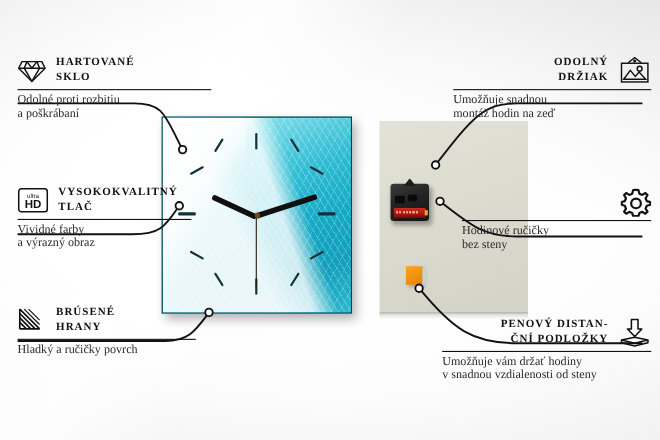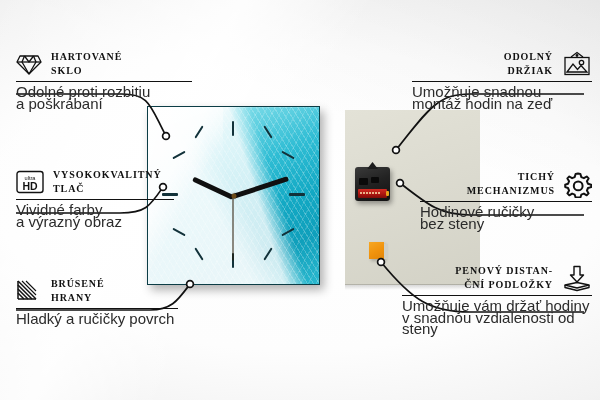--- a/index.html
+++ b/index.html
@@ -111,40 +111,40 @@
   .feat .row{display:flex;align-items:center;gap:9px;}
   .feat.left .row{justify-content:flex-start;}
   .feat.right .row{justify-content:flex-end;}
   .feat .title{
     font-family:"Liberation Serif", serif;
     font-weight:700;font-size:10px;letter-spacing:.9px;
     line-height:14px;color:#111;text-transform:uppercase;
   }
   .feat.right .title{text-align:right;}
   .feat .desc{
-    font-family:Liberation Sans, sans-serif;
-    font-size:15px;line-height:11.6px;color:#2b2b2b;
+    font-family:Liberation Serif, serif;
+    font-size:11px;line-height:11.6px;color:#2b2b2b;
     margin-top:4px;
   }
   .feat.right .desc{text-align:left;}
   .feat .rule{height:1px;background:#111;margin-top:3px;}
   .ic{flex:0 0 auto;display:block;}
 
   .t1{left:16px;top:50px;width:176px;}
   .t1 .rule{width:176px;}
   .t2{left:16px;top:168px;width:158px;}
   .t2 .rule{width:158px;}
   .t3{left:16px;top:277px;width:162px;}
   .t3 .rule{width:162px;}
 
   .r1{right:8px;top:50px;width:180px;}
   .r1 .rule{width:180px;}
   .r2{right:8px;top:170px;width:172px;}
   .r2 .rule{width:172px;}
-  .r3{right:8px;top:264px;width:190px;}
+  .r3{right:8px;top:288px;width:190px;}
   .r3 .rule{width:190px;}
 </style>
 </head>
 <body>
 
 <div id="stage">
   <div class="sheen"></div>
 
   <div class="wall-panel"></div>
 
@@ -292,24 +292,20 @@
     </div>
     <div class="rule"></div>
     <div class="desc">
       <div>Umožňuje snadnou</div>
       <div>montáž hodin na zeď</div>
     </div>
   </div>
 
   <div class="feat right r2">
     <div class="row">
-      <div>
-        <div class="title">TICHÝ</div>
-        <div class="title">MECHANIZMUS</div>
-      </div>
       <svg class="ic" width="28" height="27" viewBox="0 0 28 27">
         <g fill="none" stroke="#111" stroke-width="2">
           <path d="M14,2.5 L16.4,2.9 L17.3,6.1 L19.9,7.2 L22.7,5.5 L24.6,7.4 L22.9,10.2 L24,12.8 L27.2,13.7 L27.2,16.1 L24,17 L22.9,19.6 L24.6,22.4 L22.7,24.3 L19.9,22.6 L17.3,23.7 L16.4,26.5 L14,26.5 L11.6,26.5 L10.7,23.7 L8.1,22.6 L5.3,24.3 L3.4,22.4 L5.1,19.6 L4,17 L1.2,16.1 L1.2,13.7 L4,12.8 L5.1,10.2 L3.4,7.4 L5.3,5.5 L8.1,7.2 L10.7,6.1 L11.6,2.9 Z" stroke-linejoin="round"></path>
           <circle cx="14.2" cy="14.9" r="4.4"></circle>
         </g>
       </svg>
     </div>
     <div class="rule"></div>
     <div class="desc">
       <div>Hodinové ručičky</div>

